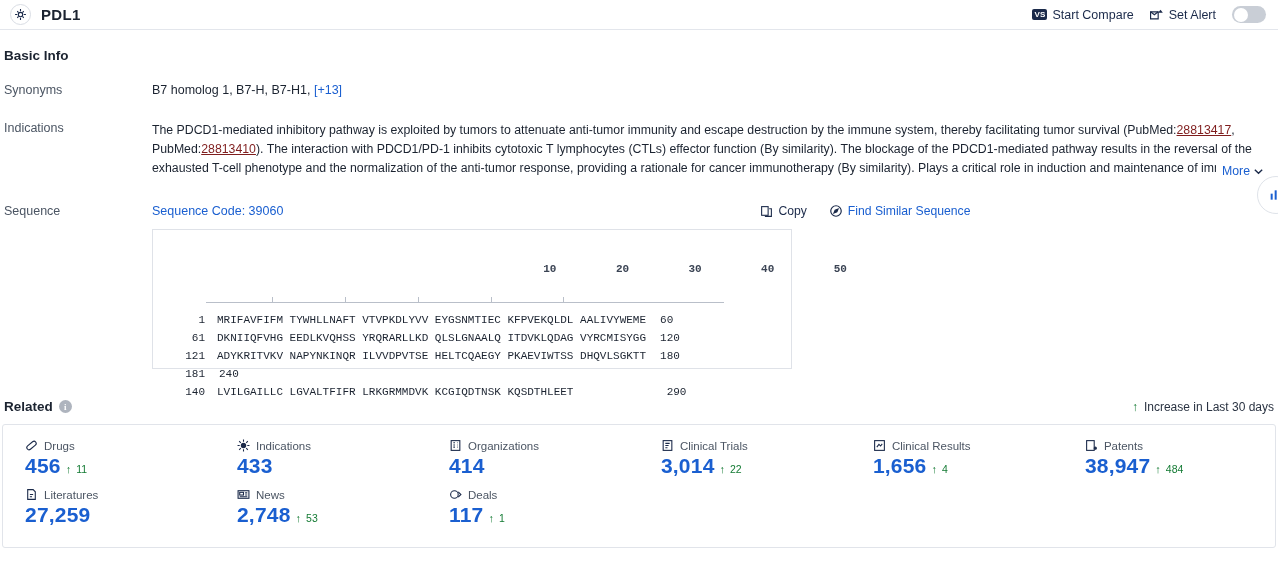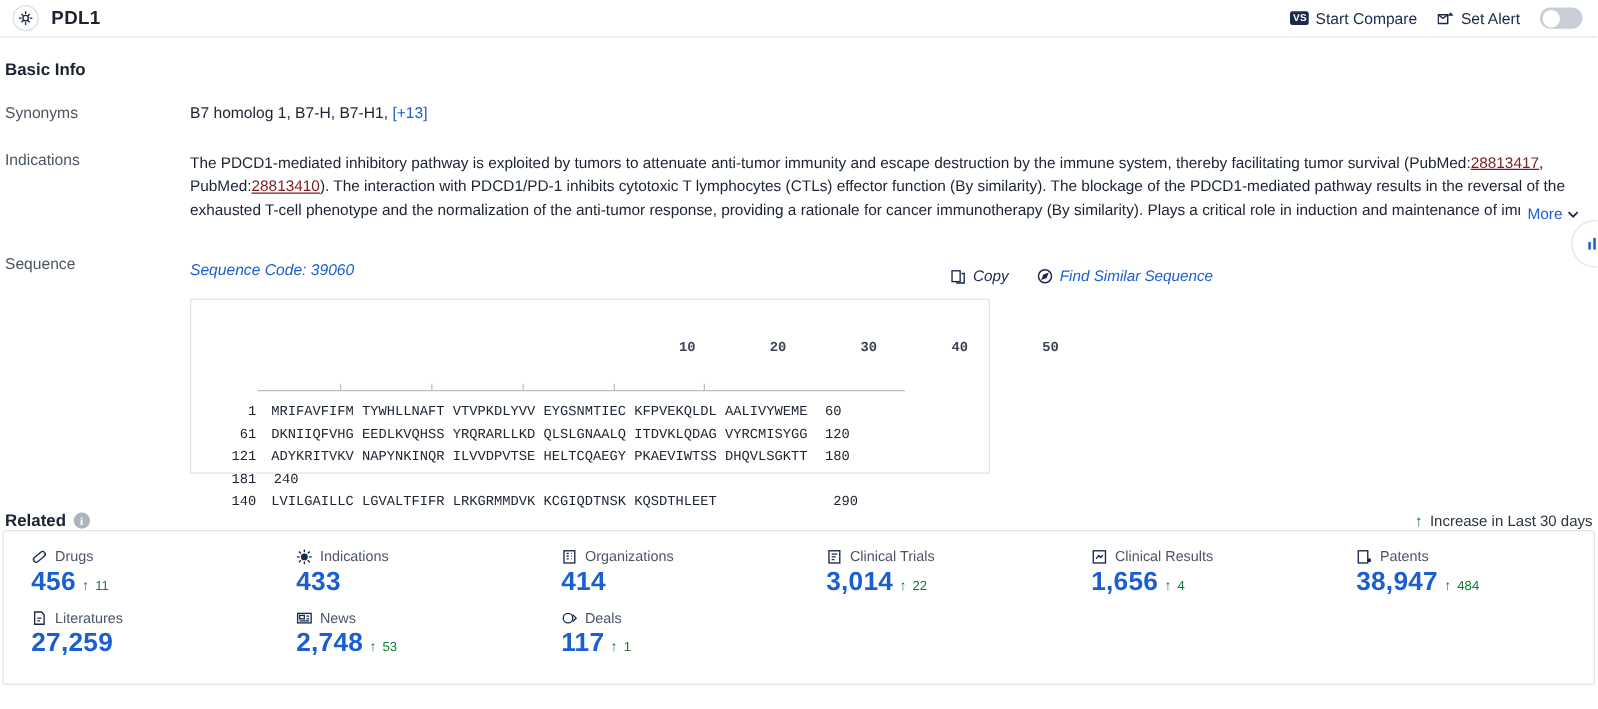--- a/index.html
+++ b/index.html
@@ -80,24 +80,24 @@
   }
   .more-link {
     position: absolute; right: 12px; bottom: 0px;
     background: #fff; padding-left: 6px;
     font-size: 12.3px; color: #1a5fd0; cursor: pointer;
     display: flex; align-items: center; gap: 3px;
   }
 
   
   #sequence-row { margin-top: 26px; }
-  .seq-head { display: flex; align-items: center; font-style: italic; }
+  .seq-head { display: flex; align-items: center; }
   .seq-code { font-size: 12.5px; color: #1a5fd0; cursor: pointer; }
   .seq-tools { margin-left: 477px; display: flex; align-items: center; gap: 22px; }
-  .seq-tool { display: flex; align-items: center; gap: 5px; font-size: 12.2px; color: #1b2a4a; cursor: pointer; margin-top: 10px; }
+  .seq-tool { display: flex; align-items: center; gap: 5px; font-size: 12.2px; color: #1b2a4a; cursor: pointer; }
   .seq-tool.blue { color: #1a5fd0; }
 
   .seq-box {
     margin-top: 11px; width: 640px; height: 140px;
     border: 1px solid #dfe2e8; background: #fff;
     padding: 12px 14px 10px 14px;
   }
   .seq-mono {
     font-family: "Liberation Mono", monospace;
     font-size: 11px; color: #1b2330; line-height: 18px;
@@ -126,21 +126,21 @@
     display: inline-flex; align-items: center; justify-content: center;
     margin-left: 6px; font-family: "Liberation Serif", serif;
   }
   .legend {
     margin-left: auto; display: flex; align-items: center; gap: 6px;
     font-size: 12px; color: #2a3342; padding-right: 2px;
   }
   .up { color: #137a33; font-weight: bold; }
 
   .related-card {
-    border: 1px solid #e1e4ea; border-radius: 3px;
+    margin-top: 10px; border: 1px solid #e1e4ea; border-radius: 3px;
     padding: 14px 0 10px 0; background: #fff;
   }
   .stat-grid { display: flex; flex-wrap: wrap; }
   .stat {
     width: 16.666%; padding-left: 22px; margin-bottom: 10px;
   }
   .stat-head {
     display: flex; align-items: center; gap: 6px;
     font-size: 11.5px; color: #4b5563;
   }

